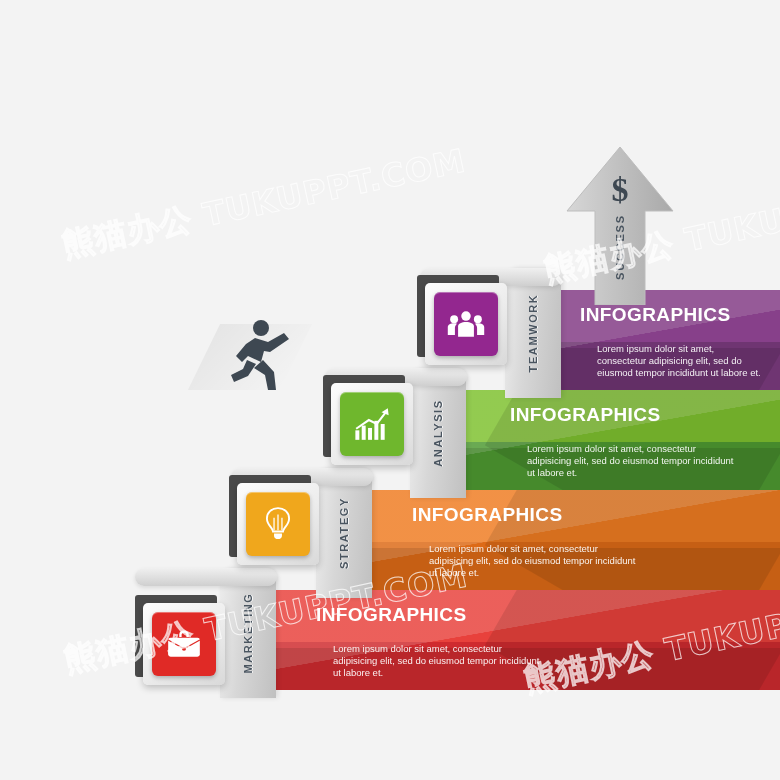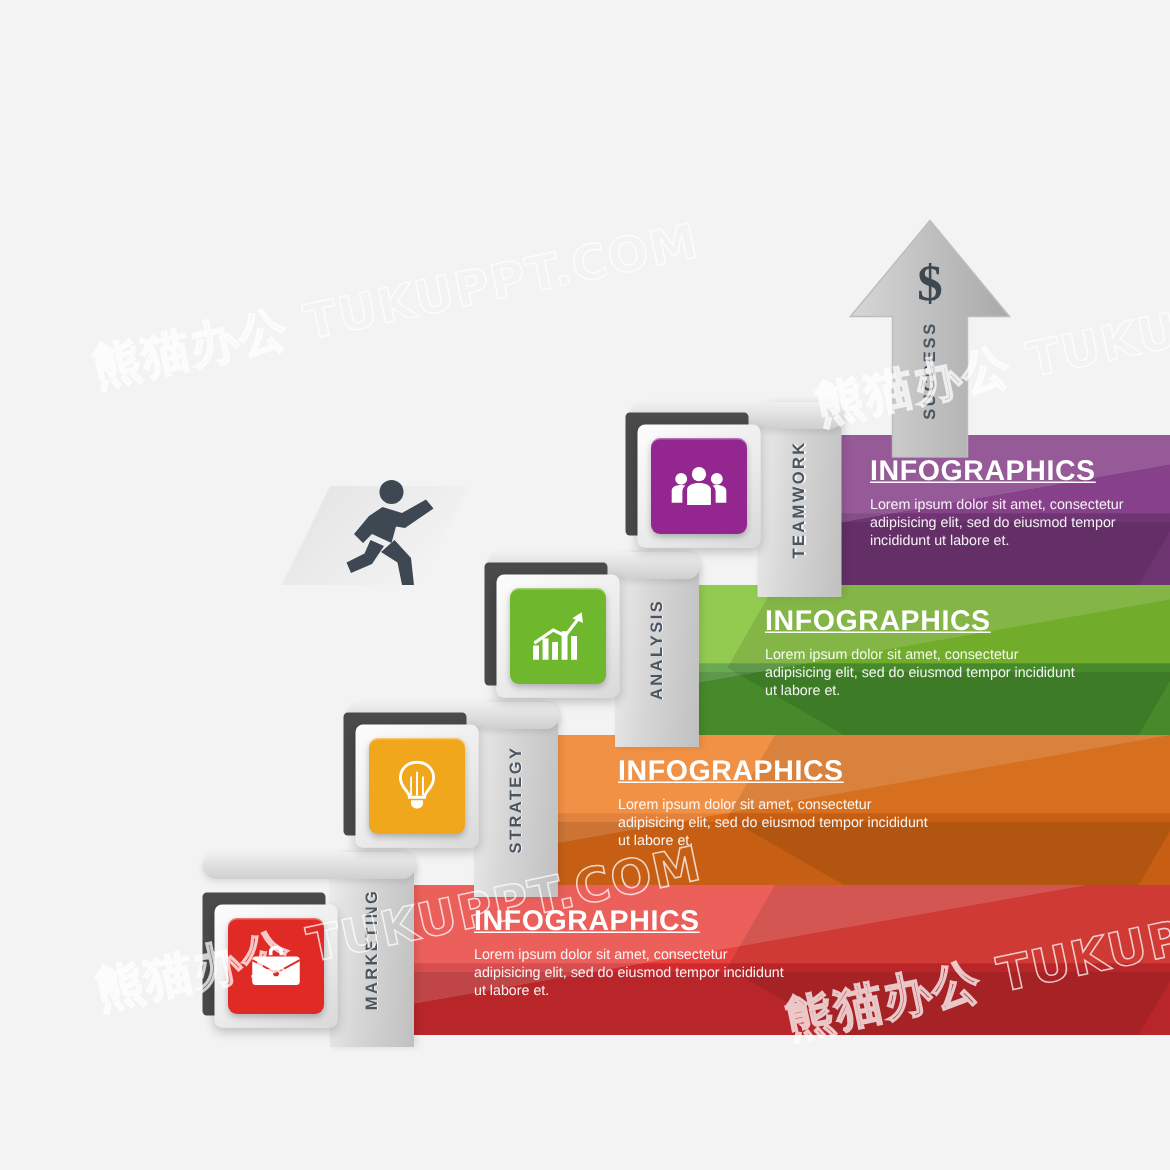--- a/index.html
+++ b/index.html
@@ -47,24 +47,23 @@
     transform:rotate(30deg);
     transform-origin:top right;
   }
   .ribbon .txt{position:absolute;left:0;top:0;padding:14px 0 0 20px;z-index:3;}
   .ribbon h3{
     margin:0 0 5px 0;
     color:#fff;
     font-size:19px;
     font-weight:700;
     letter-spacing:0.4px;
-    text-decoration:underline;
   }
   .ribbon p{
-    margin:0;
+    margin:17px;
     color:rgba(255,255,255,0.93);
     font-size:9.5px;
     line-height:12px;
     max-width:215px;
   }
   .r-bottom-shade{
     position:absolute;left:0;right:0;bottom:0;height:42%;
     background:rgba(0,0,0,0.10);
   }
   .riser{

